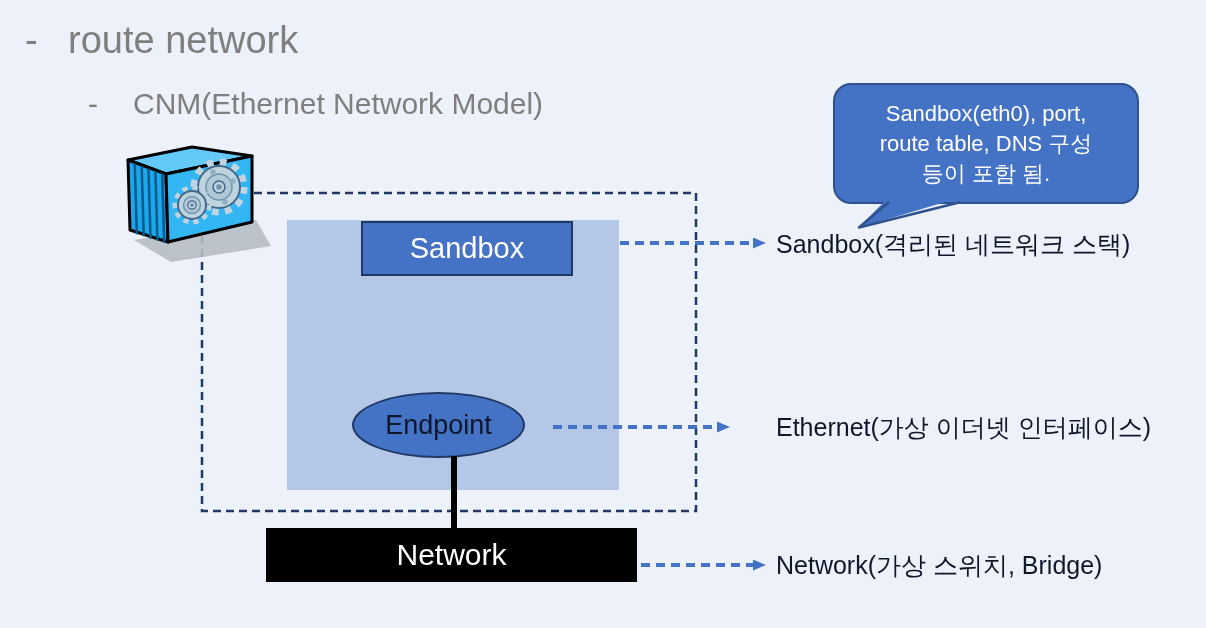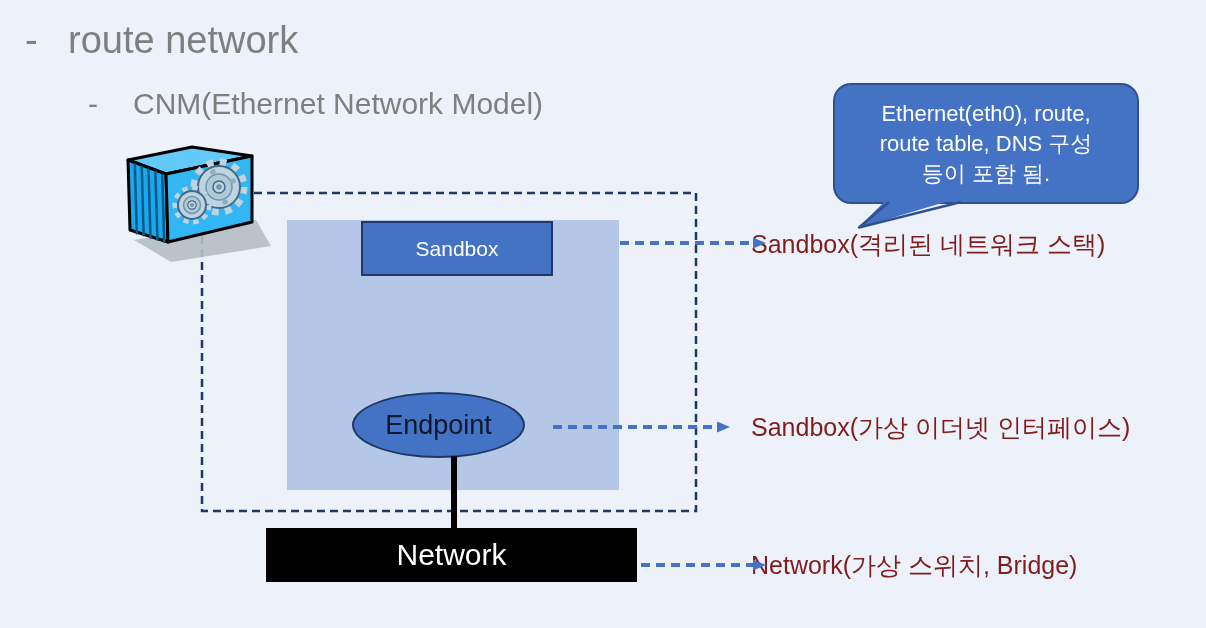--- a/index.html
+++ b/index.html
@@ -7,31 +7,31 @@
   .canvas{position:relative;width:1206px;height:628px;background:#EDF1F9;overflow:hidden;}
 
   
   .h1row{position:absolute;left:25px;top:18px;display:flex;color:#7F7F7F;font-size:38px;line-height:44px;}
   .h1row .dash{width:43px;}
   .h2row{position:absolute;left:88px;top:86px;display:flex;color:#7F7F7F;font-size:30px;line-height:36px;}
   .h2row .dash{width:45px;}
 
   
   .area{position:absolute;left:287px;top:220px;width:332px;height:270px;background:#B4C7E7;}
-  .sandbox-btn{position:absolute;left:361px;top:221px;width:192px;height:55px;background:#4472C4;
-    border:2.5px solid #1F3864;box-sizing:border-box;color:#fff;font-size:21px;
+  .sandbox-btn{position:absolute;left:361px;top:221px;width:212px;height:55px;background:#4472C4;
+    border:2.5px solid #1F3864;box-sizing:border-box;color:#fff;font-size:29px;
     display:flex;align-items:center;justify-content:center;}
   .endpoint{position:absolute;left:352px;top:392px;width:173px;height:66px;background:#4472C4;
     border:2.5px solid #1F3864;box-sizing:border-box;border-radius:50%;color:#0f172a;font-size:27px;
     display:flex;align-items:center;justify-content:center;}
   .network{position:absolute;left:266px;top:528px;width:371px;height:54px;background:#000;
     color:#fff;font-size:30px;display:flex;align-items:center;justify-content:center;}
 
   
-  .anno{position:absolute;left:751px;color:#7f1d1d;font-size:25px;line-height:31px;white-space:nowrap;z-index:2;}
+  .anno{position:absolute;left:776px;color:#0f172a;font-size:25px;line-height:31px;white-space:nowrap;z-index:2;}
   .anno.a1{top:229px;} .anno.a2{top:412px;} .anno.a3{top:550px;}
 
   
   .bubble{position:absolute;left:833px;top:83px;width:306px;height:121px;background:#4472C4;
     border:2.5px solid #2F528F;box-sizing:border-box;border-radius:18px;color:#fff;font-size:22px;
     line-height:30px;text-align:center;display:flex;flex-direction:column;justify-content:center;z-index:1;}
 
   
   .overlay{position:absolute;left:0;top:0;z-index:5;pointer-events:none;}
   
@@ -45,38 +45,38 @@
   <div class="h1row">
     <span class="dash">-</span>
     <span>route network</span>
   </div>
   <div class="h2row">
     <span class="dash">-</span>
     <span>CNM(Ethernet Network Model)</span>
   </div>
 
   <div class="bubble">
-    <div>Ethernet(eth0), route,</div>
+    <div>Sandbox(eth0), port,</div>
     <div>route table, DNS 구성</div>
     <div>등이 포함 됨.</div>
   </div>
 
   <div class="area"></div>
   <div class="sandbox-btn">
     <span>Sandbox</span>
   </div>
   <div class="endpoint">
     <span>Endpoint</span>
   </div>
   <div class="network">
     <span>Network</span>
   </div>
 
   <div class="anno a1">Sandbox(격리된 네트워크 스택)</div>
-  <div class="anno a2">Sandbox(가상 이더넷 인터페이스)</div>
+  <div class="anno a2">Ethernet(가상 이더넷 인터페이스)</div>
   <div class="anno a3">Network(가상 스위치, Bridge)</div>
 
   <svg class="overlay" width="1206" height="628" viewBox="0 0 1206 628">
     <defs>
       <marker id="ah" markerUnits="userSpaceOnUse" markerWidth="14" markerHeight="12" refX="1" refY="5.5" orient="auto">
         <path d="M0 0 L13 5.5 L0 11 Z" fill="#4472C4"></path>
       </marker>
     </defs>
 
     <rect x="202" y="193" width="494" height="318" fill="none" stroke="#203864" stroke-width="2.5" stroke-dasharray="8 5"></rect>

